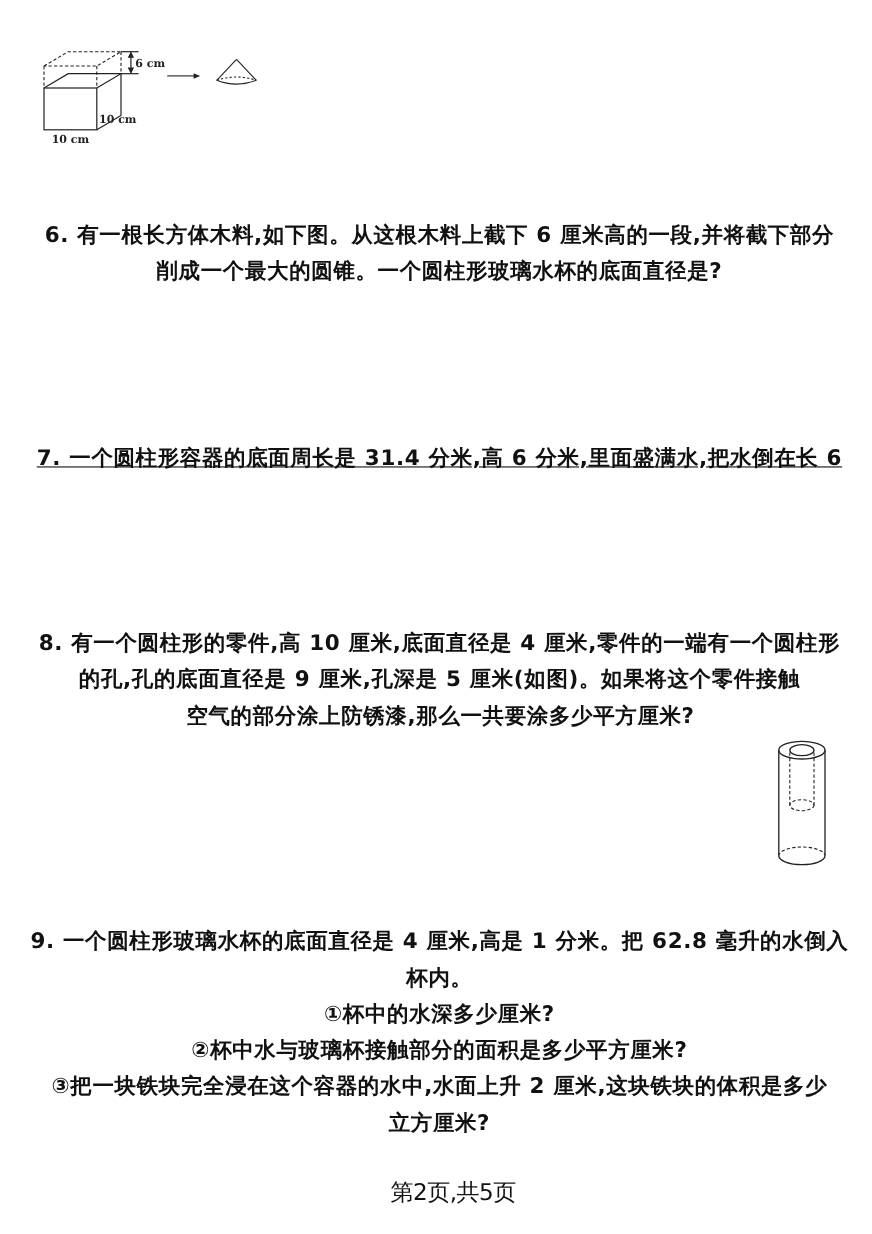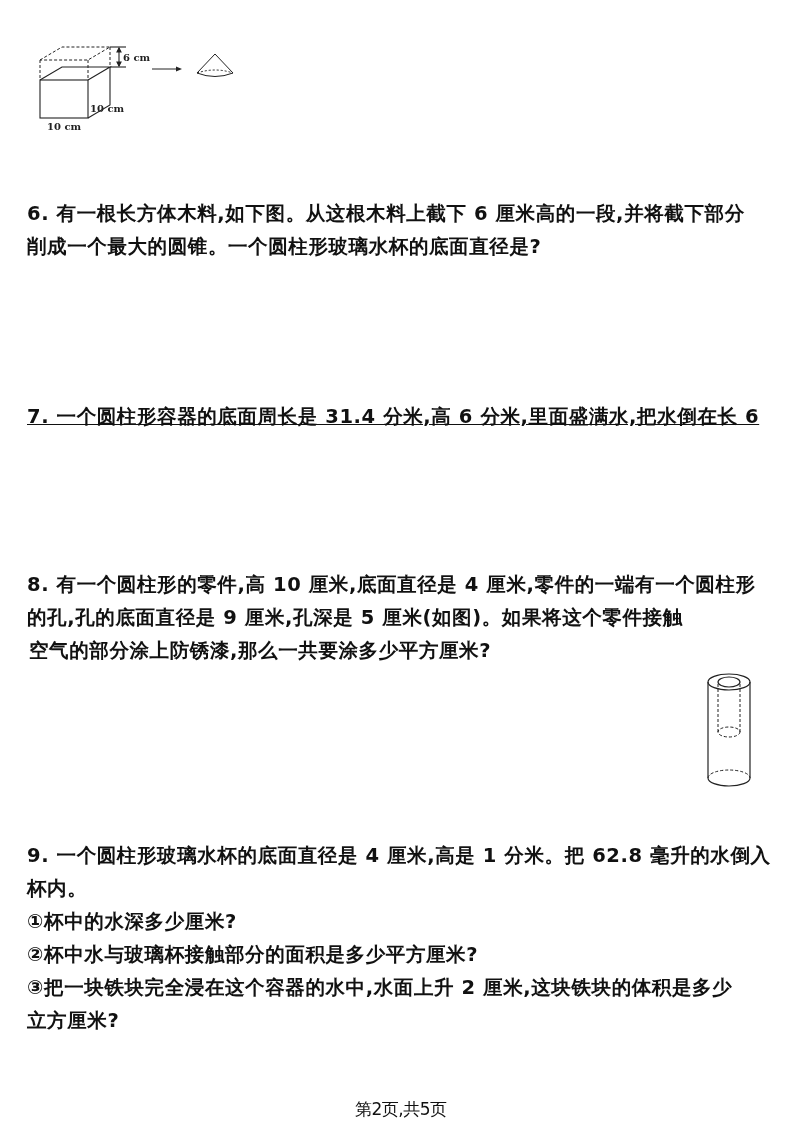--- a/index.html
+++ b/index.html
@@ -1,26 +1,26 @@
 <!DOCTYPE html>
 <html><head>
 <meta charset="utf-8">
 <style>
   html, body { margin:0; padding:0; background:#ffffff; }
   body { width:793px; height:1122px; position:relative; overflow:hidden;
          font-family:"DejaVu Sans", "Liberation Sans", sans-serif; color:#111111; }
   .fig { position:absolute;font-weight:bold; }
   .q { position:absolute; left:27px; width:745px; font-size:19.5px; font-weight:bold;
-       line-height:33px; letter-spacing:0.6px; }
+       line-height:33px; letter-spacing:0.6px;text-align:center; }
   .q .line { display:block; white-space:nowrap; }
   .footer { position:absolute; top:1068px; left:0; width:793px; height:24px; }
   .wm { position:absolute; left:245px; top:2px; font-size:16px; color:#888888;
         letter-spacing:0.3px; white-space:nowrap; }
-  .pg { position:absolute; left:355px; top:2px; font-size:17px; color:#111111;
-        white-space:nowrap; letter-spacing:-0.5px;margin-top:28px; }
+  .pg { position:absolute; left:355px; top:2px; font-size:21px; color:#111111;
+        white-space:nowrap; letter-spacing:-0.5px; }
   .lbl { font-family:"DejaVu Serif", "Liberation Serif", serif; font-size:10px; fill:#222; }
 </style>
 </head>
 <body>
 
 <div class="fig" style="left:30px; top:40px; width:220px; height:90px;">
   <svg width="220" height="90" viewBox="0 0 220 90">
 
     <g stroke="#222" stroke-width="1" fill="none" stroke-dasharray="3,2">
       <polyline points="10,20 32,7 80,7 58,20 10,20"></polyline>

